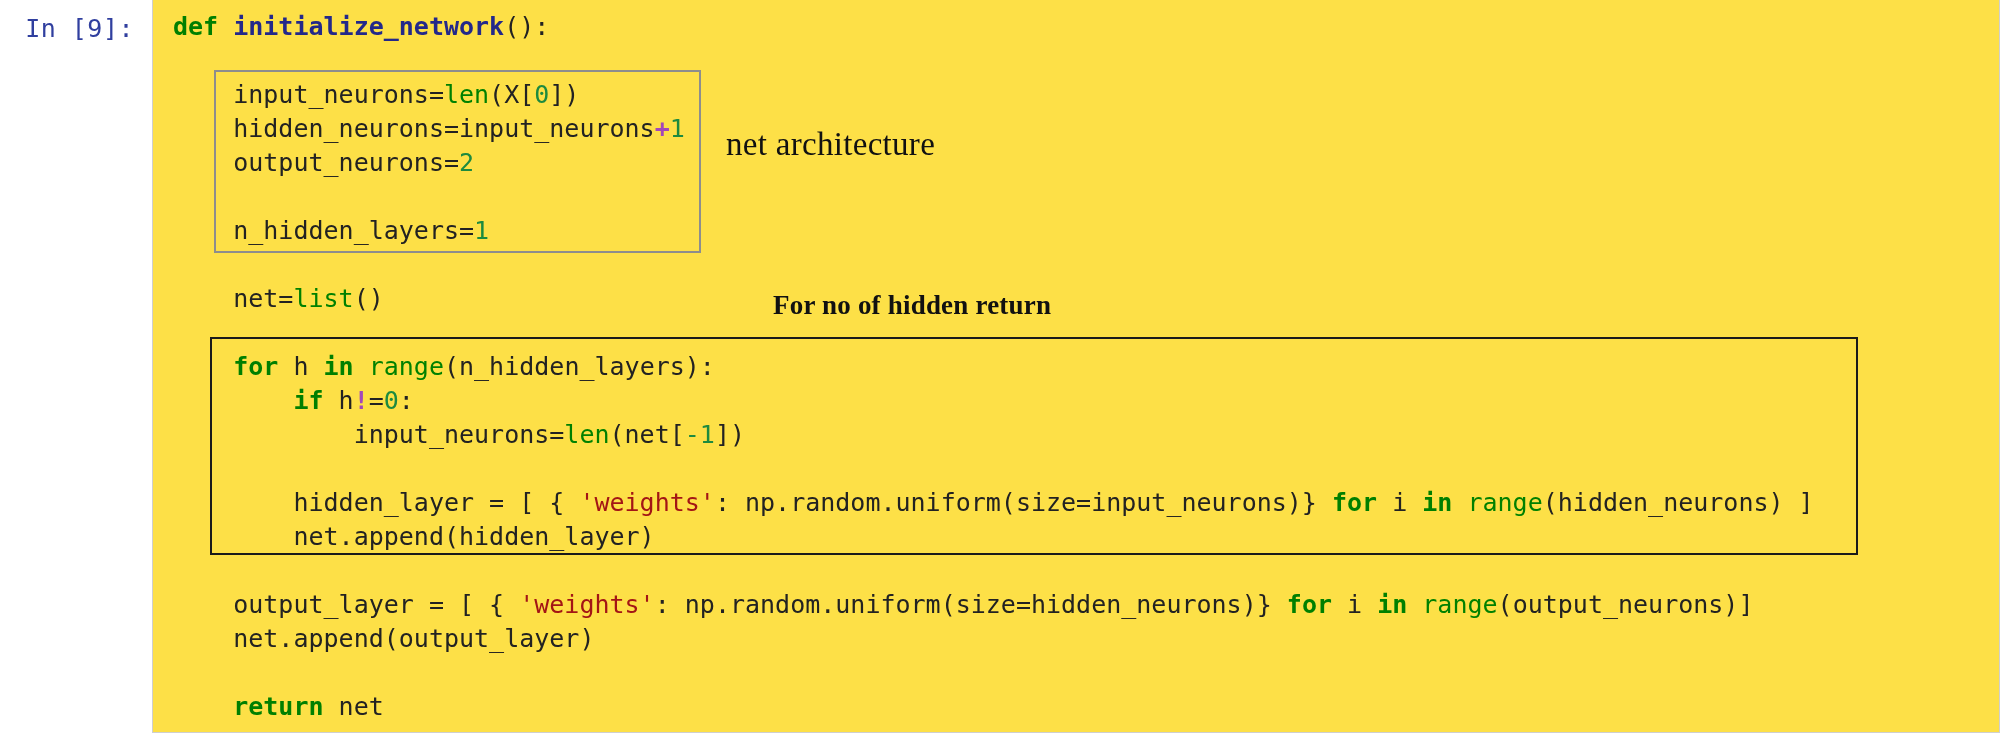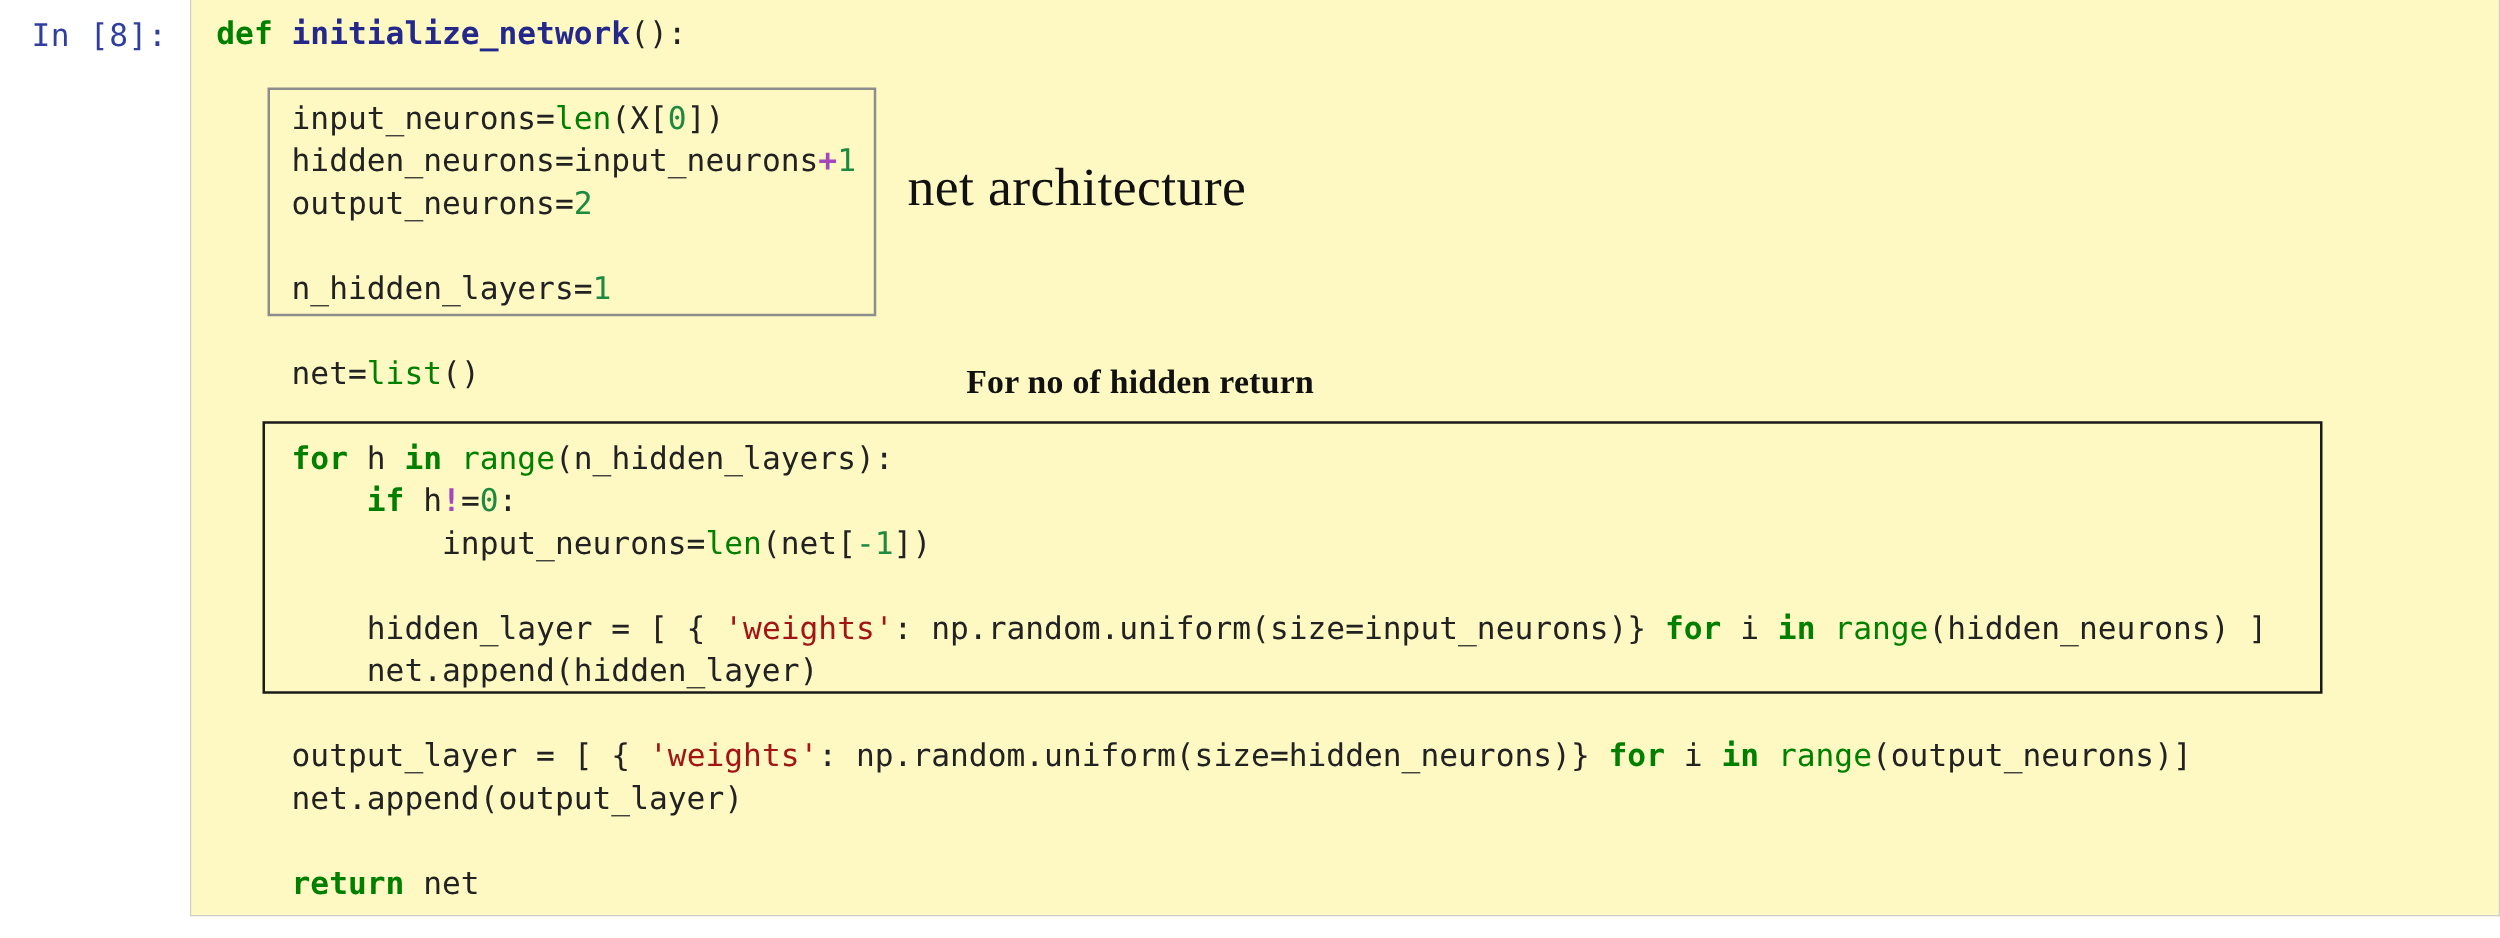--- a/index.html
+++ b/index.html
@@ -101,40 +101,40 @@
   
   .note {
     position: absolute;
     font-family: "Liberation Serif", "DejaVu Serif", serif;
     color: #111111;
     white-space: pre;
   }
   #note-arch {
     left: 726px;
     top: 126px;
-    font-size: 43px;
+    font-size: 33px;
     font-weight: normal;
     letter-spacing: 0.3px;
   }
   #note-layers {
     left: 773px;
     top: 290px;
     font-size: 27px;
     font-weight: bold;
     letter-spacing: 0.2px;
   }
 </style>
 </head>
 <body>
 
 <div id="notebook">
 
-  <div id="prompt" style="color: rgb(48, 63, 159);">In [8]:</div>
+  <div id="prompt" style="color: rgb(48, 63, 159);">In [9]:</div>
 
-  <div id="cell" style="background: #fef9c3; border-color: rgb(207, 207, 207); text-decoration: underline;">
+  <div id="cell" style="background: #fde047; border-color: rgb(207, 207, 207); text-decoration: underline;">
     <div id="code"><div class="ln"><span class="kw" style="color: rgb(0, 127, 0);">def</span><span class="pl" style="color: rgb(34, 34, 34);"> </span><span class="fn" style="color: rgb(35, 40, 138);">initialize_network</span><span class="pl" style="color: rgb(34, 34, 34);">():</span></div><div class="ln blank">&nbsp;</div><div class="ln"><span class="pl" style="color: rgb(34, 34, 34);">    </span><span class="pl" style="color: rgb(34, 34, 34);">input_neurons=</span><span class="bi" style="color: rgb(0, 128, 0);">len</span><span class="pl" style="color: rgb(34, 34, 34);">(X[</span><span class="num" style="color: rgb(29, 138, 63);">0</span><span class="pl" style="color: rgb(34, 34, 34);">])</span></div><div class="ln"><span class="pl" style="color: rgb(34, 34, 34);">    </span><span class="pl" style="color: rgb(34, 34, 34);">hidden_neurons=input_neurons</span><span class="op" style="color: rgb(163, 71, 186);">+</span><span class="num" style="color: rgb(29, 138, 63);">1</span></div><div class="ln"><span class="pl" style="color: rgb(34, 34, 34);">    </span><span class="pl" style="color: rgb(34, 34, 34);">output_neurons=</span><span class="num" style="color: rgb(29, 138, 63);">2</span></div><div class="ln blank">&nbsp;</div><div class="ln"><span class="pl" style="color: rgb(34, 34, 34);">    </span><span class="pl" style="color: rgb(34, 34, 34);">n_hidden_layers=</span><span class="num" style="color: rgb(29, 138, 63);">1</span></div><div class="ln blank">&nbsp;</div><div class="ln"><span class="pl" style="color: rgb(34, 34, 34);">    </span><span class="pl" style="color: rgb(34, 34, 34);">net=</span><span class="bi" style="color: rgb(0, 128, 0);">list</span><span class="pl" style="color: rgb(34, 34, 34);">()</span></div><div class="ln blank">&nbsp;</div><div class="ln"><span class="pl" style="color: rgb(34, 34, 34);">    </span><span class="kw" style="color: rgb(0, 127, 0);">for</span><span class="pl" style="color: rgb(34, 34, 34);"> h </span><span class="kw" style="color: rgb(0, 127, 0);">in</span><span class="pl" style="color: rgb(34, 34, 34);"> </span><span class="bi" style="color: rgb(0, 128, 0);">range</span><span class="pl" style="color: rgb(34, 34, 34);">(n_hidden_layers):</span></div><div class="ln"><span class="pl" style="color: rgb(34, 34, 34);">        </span><span class="kw" style="color: rgb(0, 127, 0);">if</span><span class="pl" style="color: rgb(34, 34, 34);"> h</span><span class="op" style="color: rgb(163, 71, 186);">!</span><span class="pl" style="color: rgb(34, 34, 34);">=</span><span class="num" style="color: rgb(29, 138, 63);">0</span><span class="pl" style="color: rgb(34, 34, 34);">:</span></div><div class="ln"><span class="pl" style="color: rgb(34, 34, 34);">            </span><span class="pl" style="color: rgb(34, 34, 34);">input_neurons=</span><span class="bi" style="color: rgb(0, 128, 0);">len</span><span class="pl" style="color: rgb(34, 34, 34);">(net[</span><span class="num" style="color: rgb(29, 138, 63);">-1</span><span class="pl" style="color: rgb(34, 34, 34);">])</span></div><div class="ln blank">&nbsp;</div><div class="ln"><span class="pl" style="color: rgb(34, 34, 34);">        </span><span class="pl" style="color: rgb(34, 34, 34);">hidden_layer = [ { </span><span class="str" style="color: rgb(163, 21, 21);">'weights'</span><span class="pl" style="color: rgb(34, 34, 34);">: np.random.uniform(size=input_neurons)} </span><span class="kw" style="color: rgb(0, 127, 0);">for</span><span class="pl" style="color: rgb(34, 34, 34);"> i </span><span class="kw" style="color: rgb(0, 127, 0);">in</span><span class="pl" style="color: rgb(34, 34, 34);"> </span><span class="bi" style="color: rgb(0, 128, 0);">range</span><span class="pl" style="color: rgb(34, 34, 34);">(hidden_neurons) ]</span></div><div class="ln"><span class="pl" style="color: rgb(34, 34, 34);">        </span><span class="pl" style="color: rgb(34, 34, 34);">net.append(hidden_layer)</span></div><div class="ln blank">&nbsp;</div><div class="ln"><span class="pl" style="color: rgb(34, 34, 34);">    </span><span class="pl" style="color: rgb(34, 34, 34);">output_layer = [ { </span><span class="str" style="color: rgb(163, 21, 21);">'weights'</span><span class="pl" style="color: rgb(34, 34, 34);">: np.random.uniform(size=hidden_neurons)} </span><span class="kw" style="color: rgb(0, 127, 0);">for</span><span class="pl" style="color: rgb(34, 34, 34);"> i </span><span class="kw" style="color: rgb(0, 127, 0);">in</span><span class="pl" style="color: rgb(34, 34, 34);"> </span><span class="bi" style="color: rgb(0, 128, 0);">range</span><span class="pl" style="color: rgb(34, 34, 34);">(output_neurons)]</span></div><div class="ln"><span class="pl" style="color: rgb(34, 34, 34);">    </span><span class="pl" style="color: rgb(34, 34, 34);">net.append(output_layer)</span></div><div class="ln blank">&nbsp;</div><div class="ln"><span class="pl" style="color: rgb(34, 34, 34);">    </span><span class="kw" style="color: rgb(0, 127, 0);">return</span><span class="pl" style="color: rgb(34, 34, 34);"> net</span></div></div>
   </div>
 
   <div class="annobox" id="box-arch" style="border-color: rgb(141, 141, 141);"></div>
   <div class="annobox" id="box-loop" style="border-color: rgb(26, 26, 26);"></div>
 
   <div class="note" id="note-arch">net architecture</div>
   <div class="note" id="note-layers">For no of hidden return</div>
 
 </div>

